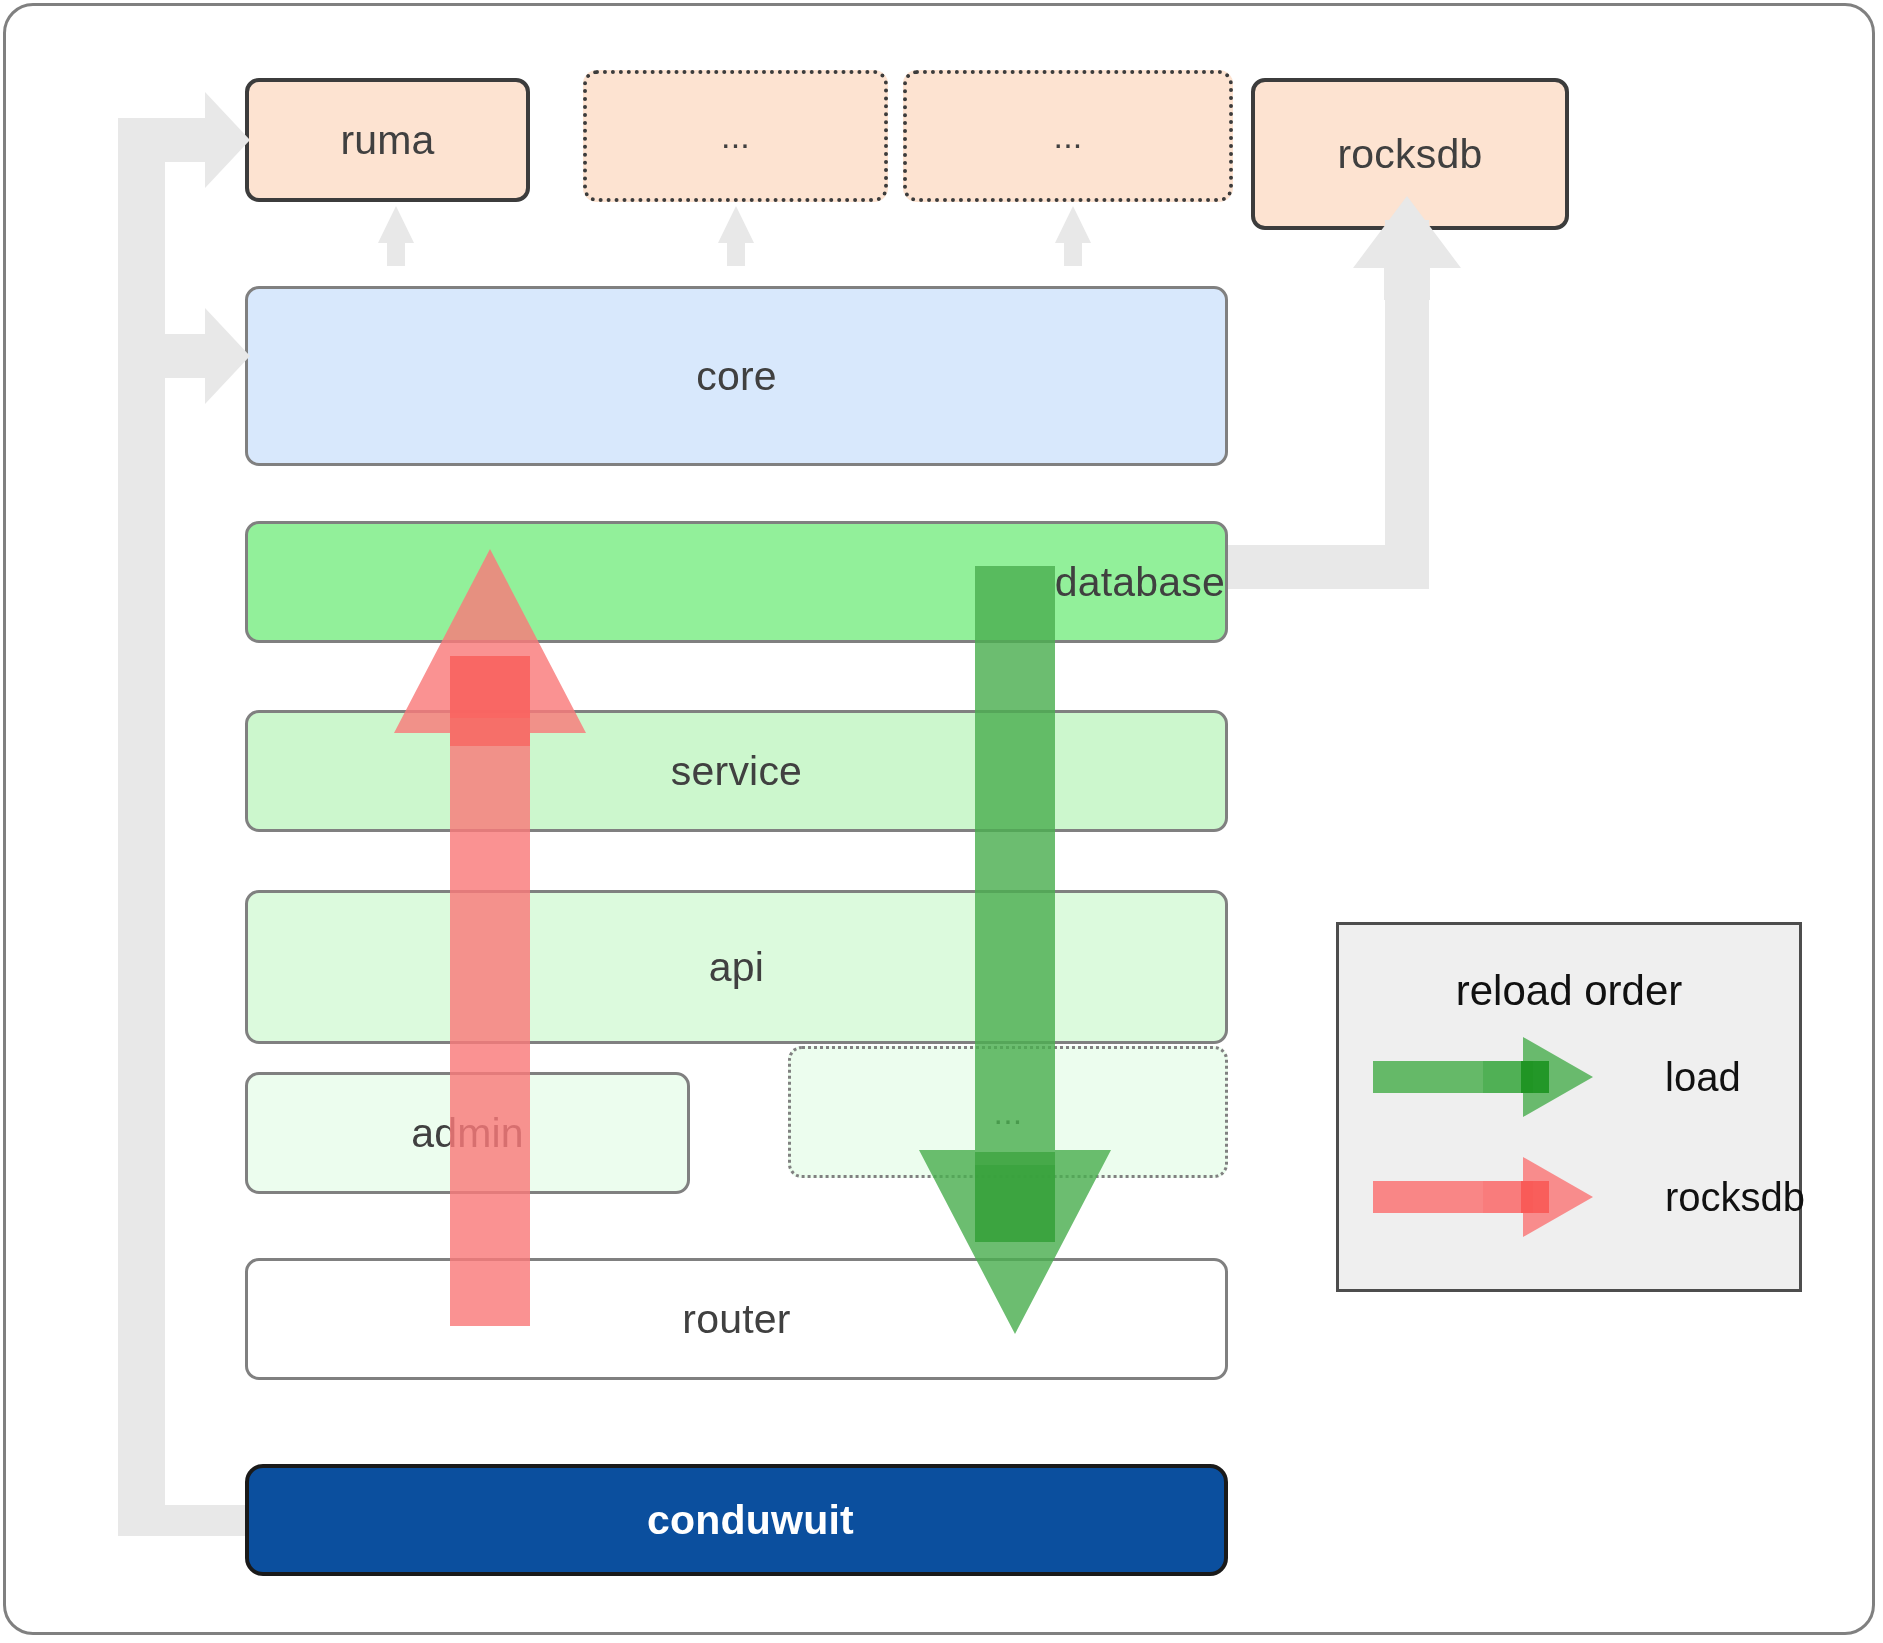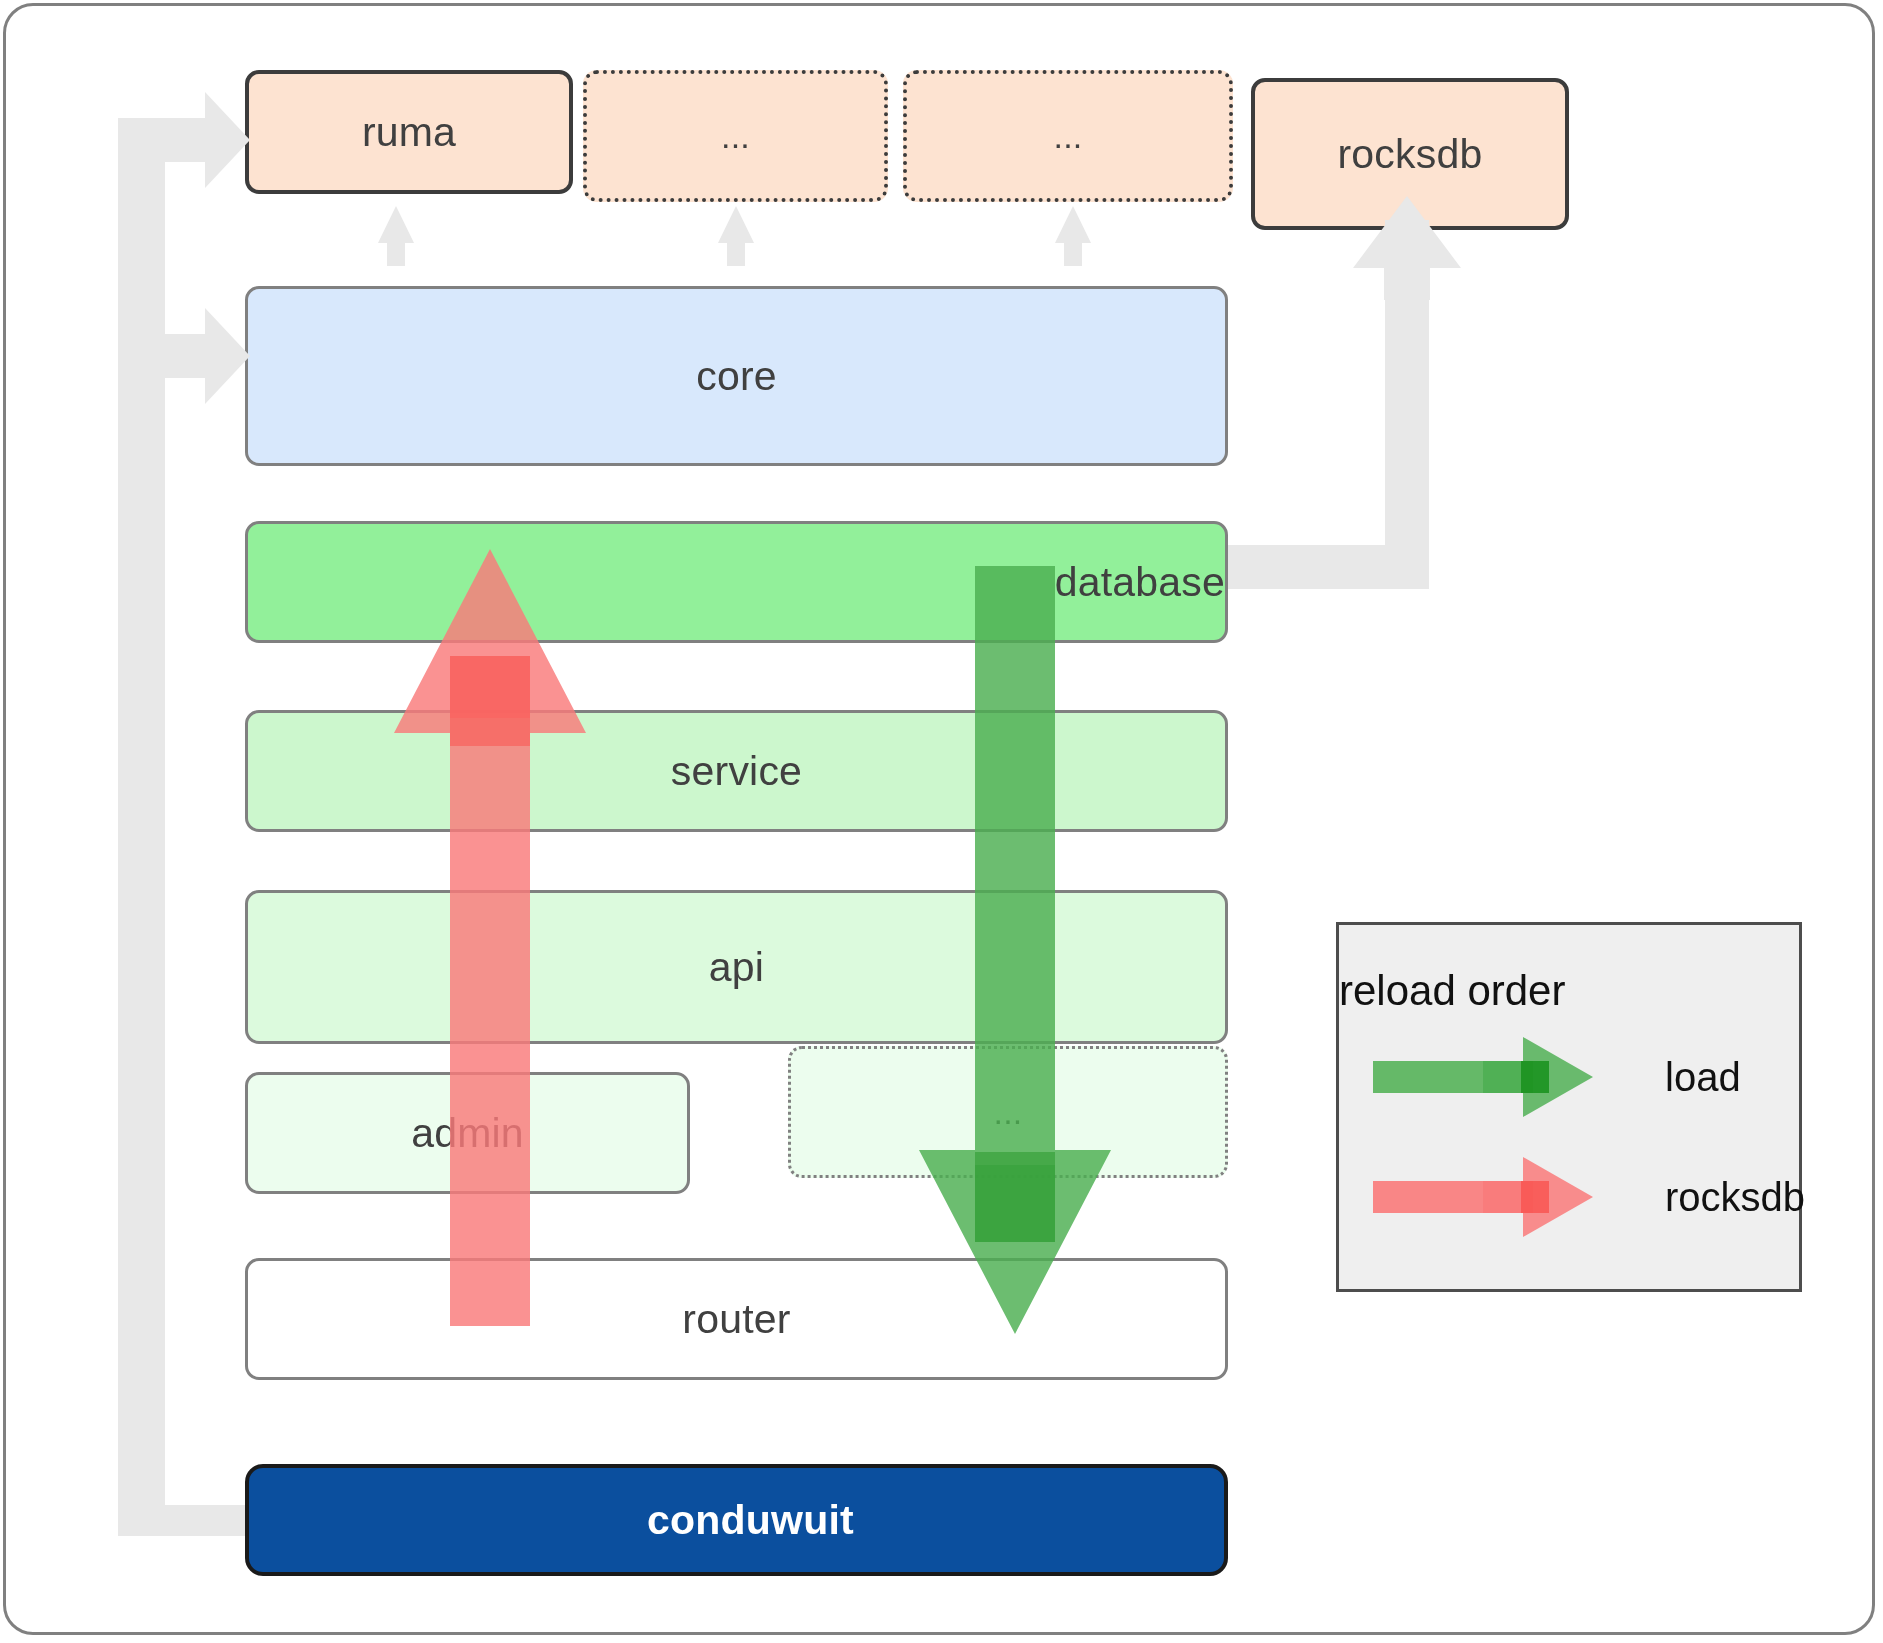--- a/index.html
+++ b/index.html
@@ -80,20 +80,21 @@
     height: 370px;
     background: #efefef;
     border: 3px solid #4d4d4d;
     box-sizing: border-box;
     z-index: 5;
   }
   .legend-title {
     position: absolute;
     left: 0; right: 0;
     top: 42px;
+    text-align: center;
     font-size: 42px;
     color: #111111;
   }
   .legend-row {
     position: absolute;
     left: 0; right: 0;
     height: 80px;
     display: flex;
     align-items: center;
   }
@@ -125,21 +126,21 @@
       <path d="M 1228 545 L 1385 545 L 1385 589 L 1228 589 Z"></path>
       <path d="M 1385 589 L 1385 220 L 1429 220 L 1429 589 Z"></path>
       <path d="M 1407 196 L 1461 268 L 1430 268 L 1430 300 L 1384 300 L 1384 268 L 1353 268 Z"></path>
 
       <path d="M 396 206 L 414 243 L 405 243 L 405 266 L 387 266 L 387 243 L 378 243 Z"></path>
       <path d="M 736 206 L 754 243 L 745 243 L 745 266 L 727 266 L 727 243 L 718 243 Z"></path>
       <path d="M 1073 206 L 1091 243 L 1082 243 L 1082 266 L 1064 266 L 1064 243 L 1055 243 Z"></path>
     </g>
   </svg>
 
-  <div class="node dep solid-dark" style="left:245px;top:70px;width:328px;height:124px;">
+  <div class="node dep solid-dark" style="left:245px;top:78px;width:285px;height:124px;">
     <span class="lbl">ruma</span>
   </div>
   <div class="node dep dotted-dark" style="left:583px;top:70px;width:305px;height:132px;font-size:34px;">
     <span class="lbl">...</span>
   </div>
   <div class="node dep dotted-dark" style="left:903px;top:70px;width:330px;height:132px;font-size:34px;">
     <span class="lbl">...</span>
   </div>
   <div class="node dep solid-dark" style="left:1251px;top:78px;width:318px;height:152px;">
     <span class="lbl">rocksdb</span>

